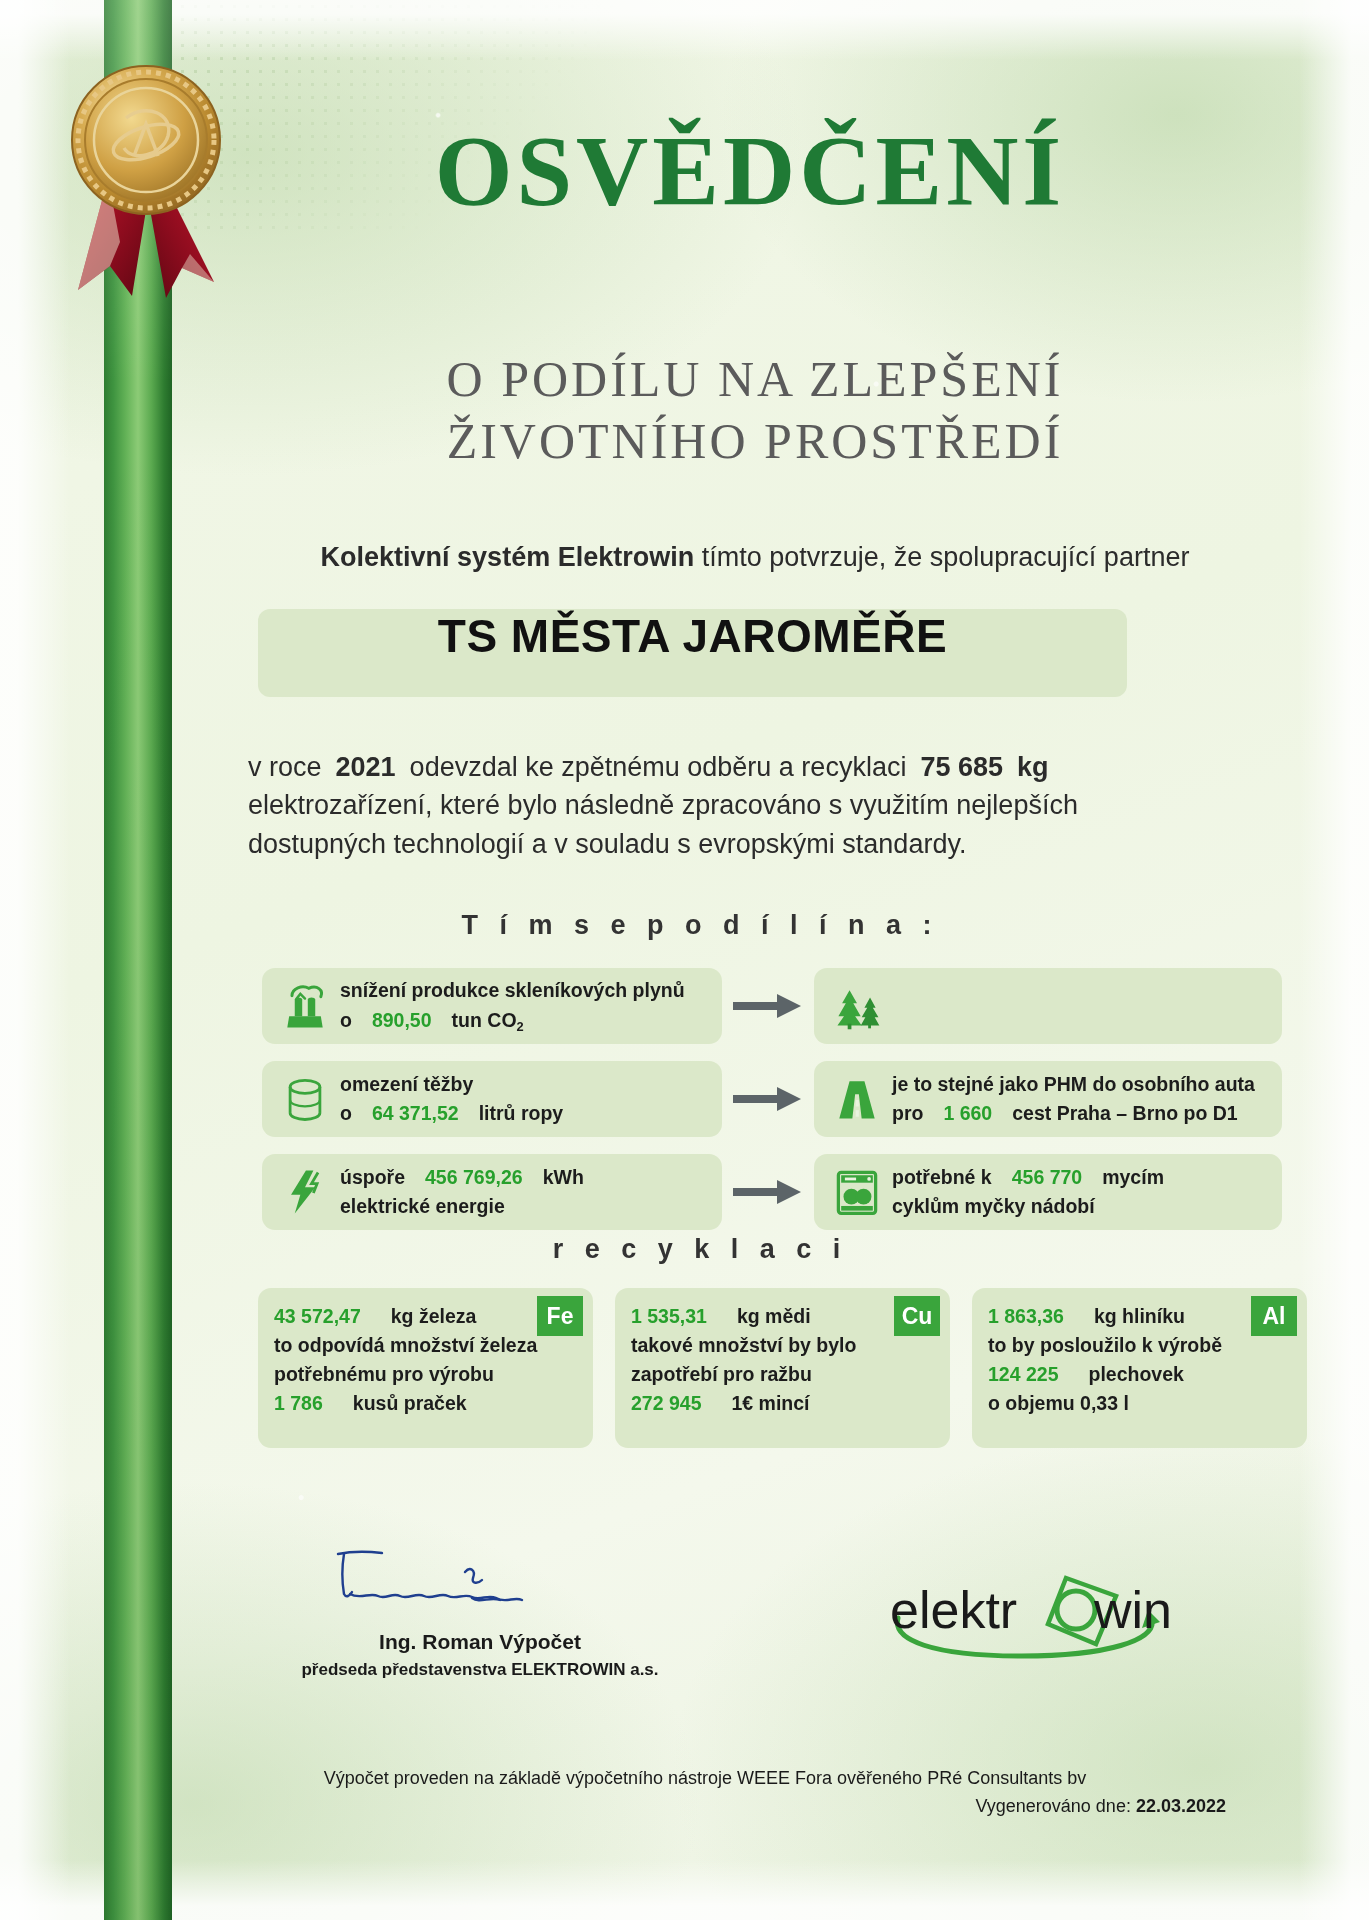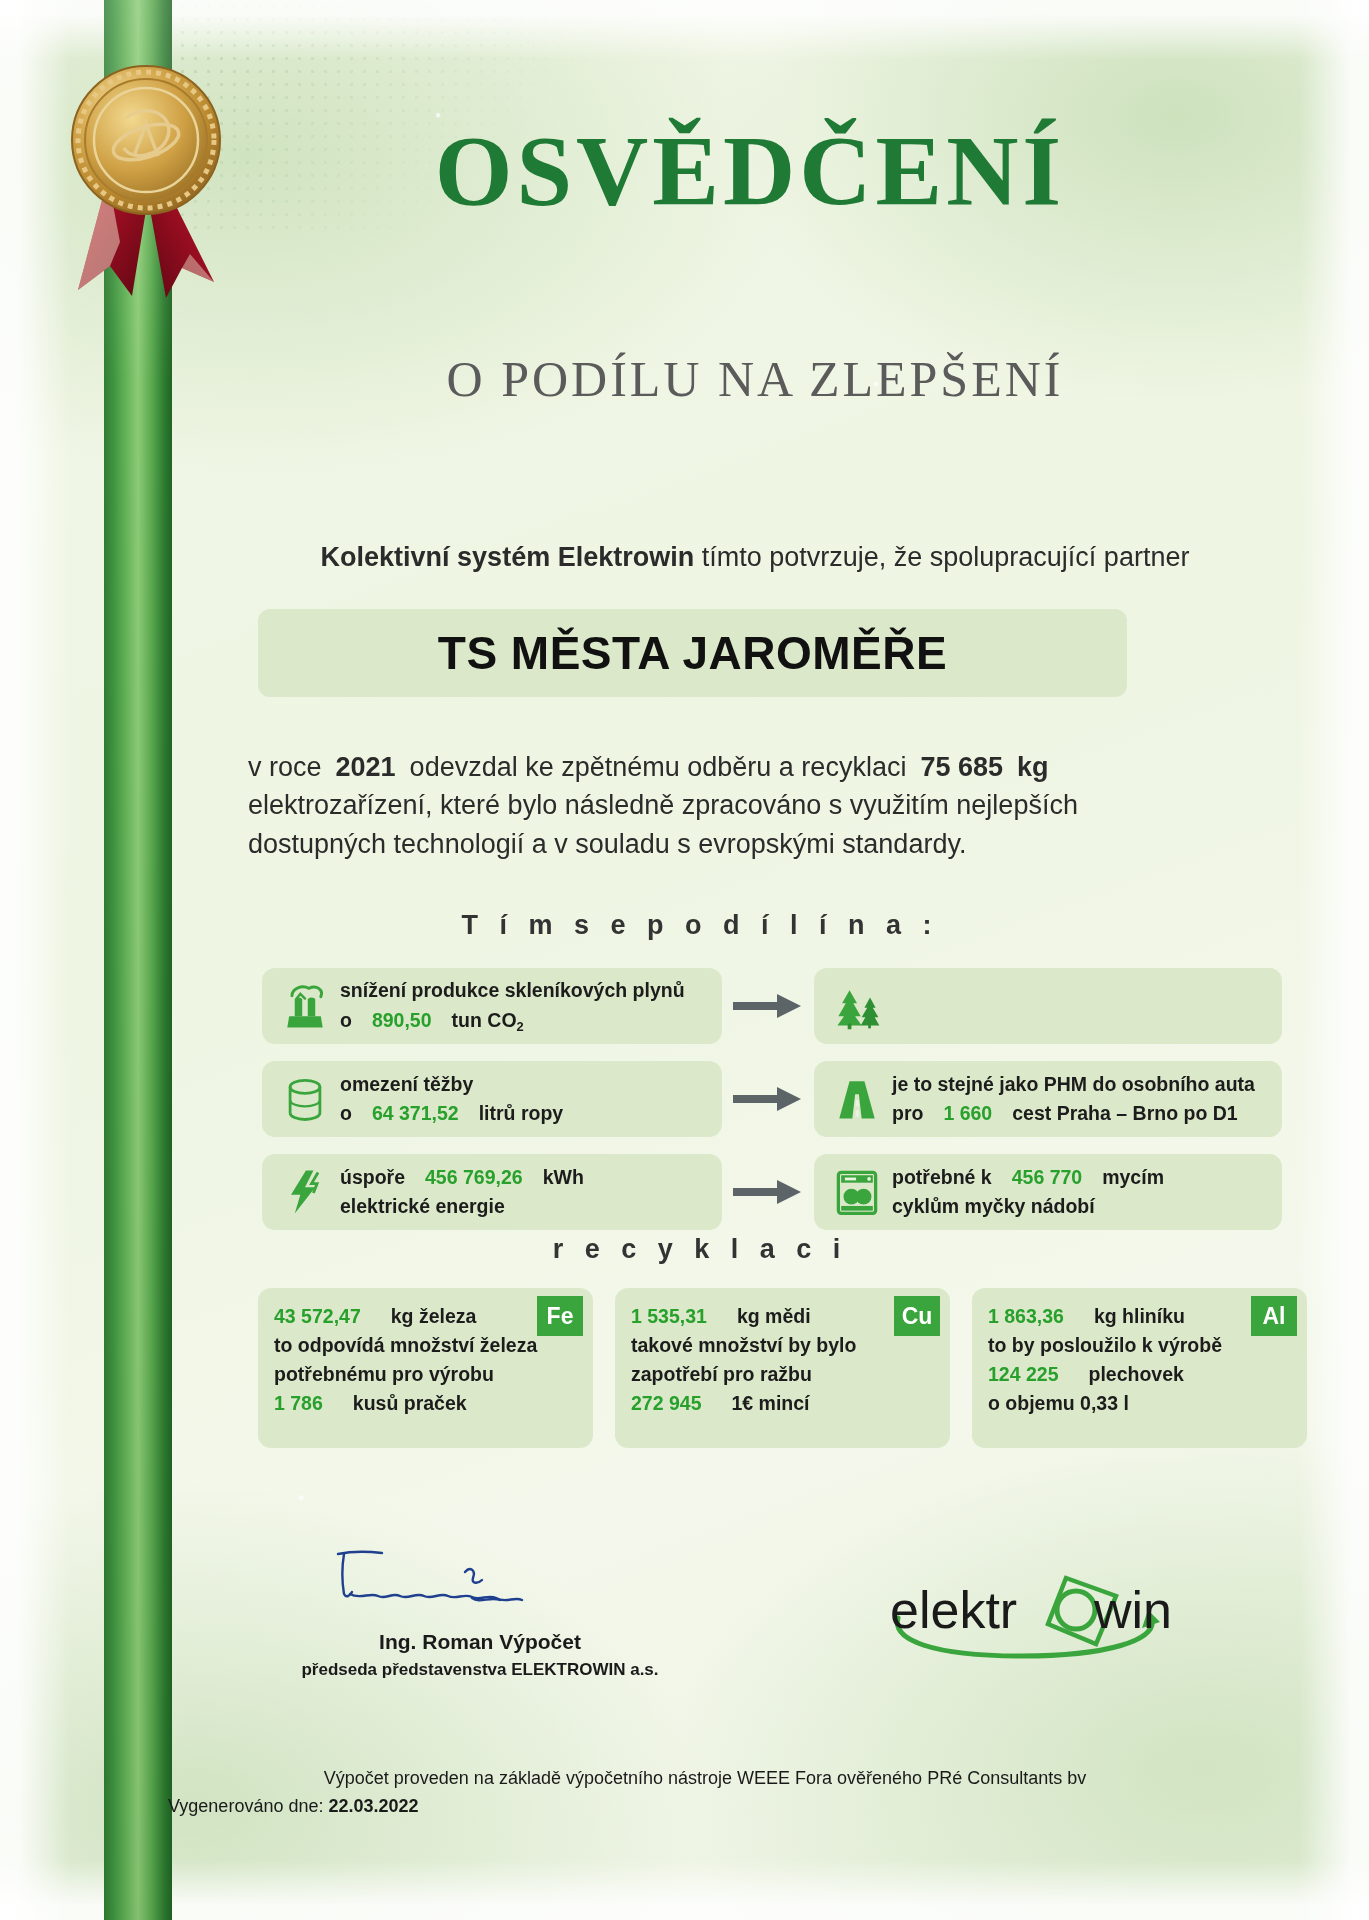--- a/index.html
+++ b/index.html
@@ -92,21 +92,21 @@
     text-align: center;
     font-size: 27px;
     color: #2b2b2b;
   }
   .confirm-line b { font-weight: 700; }
 
   .partner-box {
     position: absolute; left: 258px; top: 609px; width: 869px; height: 88px;
     background: #dbe8c9;
     border-radius: 12px;
-    display: flex; align-items: center; justify-content: center;
+    display: flex; align-items: flex-start; justify-content: center;
   }
   .partner-name {
     font-size: 46px; font-weight: 700; color: #111; letter-spacing: 0.5px;
   }
 
   .body-para {
     position: absolute; left: 248px; top: 748px; width: 1060px;
     text-align: left;
     font-size: 27px;
     color: #2b2b2b;
@@ -172,21 +172,21 @@
     position: absolute; left: 260px; top: 1660px; width: 440px; text-align: center;
     font-size: 17px; font-weight: 700; color: #1a1a1a;
   }
   .logo { position: absolute; left: 880px; top: 1566px; width: 290px; height: 96px; }
 
   .foot1 {
     position: absolute; left: 180px; top: 1768px; width: 1050px; text-align: center;
     font-size: 18px; color: #1a1a1a;
   }
   .foot2 {
-    position: absolute; left: 168px; top: 1796px; width: 1050px; text-align: left;
+    position: absolute; left: 176px; top: 1796px; width: 1050px; text-align: right;
     font-size: 18px; color: #1a1a1a;
   }
   .foot2 b { font-weight: 700; }
 </style>
 </head>
 <body>
 
 <div class="page">
   <div class="grunge"></div>
   <div class="halftone"></div>
@@ -237,20 +237,21 @@
         <path d="M72,98 L84,66 L96,98"></path>
       </g>
       <circle cx="84" cy="82" r="74" fill="none" stroke="#8d6320" stroke-width="2"></circle>
     </svg>
   </div>
 
   <h1 class="title">OSVĚDČENÍ</h1>
 
   <div class="subtitle">
     <div>O PODÍLU NA ZLEPŠENÍ</div>
+    <div>ŽIVOTNÍHO PROSTŘEDÍ</div>
   </div>
 
   <div class="confirm-line">
     <b>Kolektivní systém Elektrowin</b><span> tímto potvrzuje, že spolupracující partner</span>
   </div>
 
   <div class="partner-box">
     <span class="partner-name">TS MĚSTA JAROMĚŘE</span>
   </div>
 

